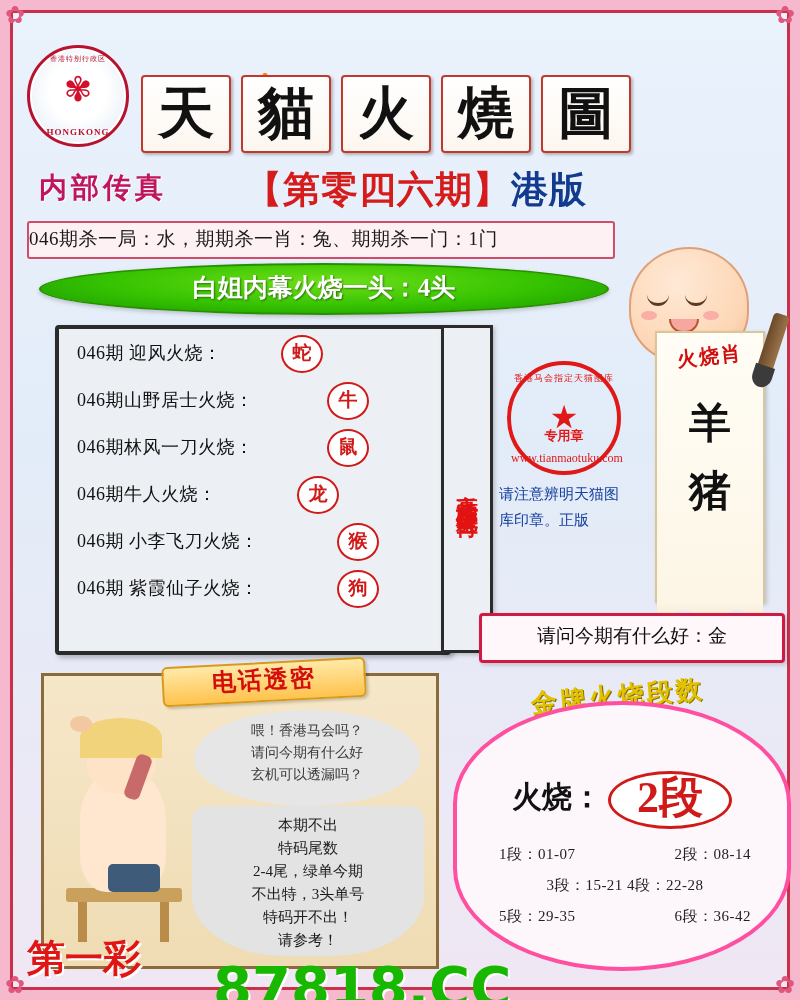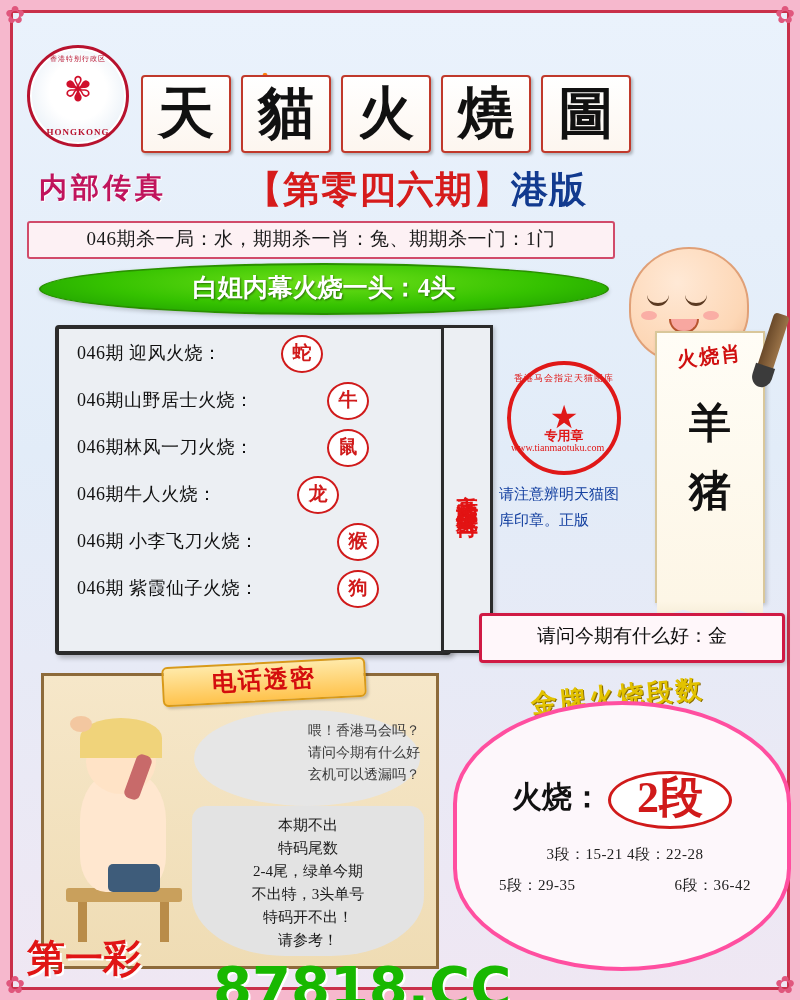--- a/index.html
+++ b/index.html
@@ -100,21 +100,21 @@
   }
   .issue .num { color:#d61b1b; }
   .issue .ver { color:#123a8f; }
 
   
   .killbar {
     position:absolute; left:14px; top:208px; width:584px; height:34px;
     background:#fdf1f4;
     border:2px solid #d14b6a;
     border-radius:3px;
-    color:#1a1a1a; font-size:19px; line-height:32px; text-align:center;
+    color:#1a1a1a; font-size:19px; line-height:32px; 
     letter-spacing:.5px;
   }
 
   
   .green-oval {
     position:absolute; left:26px; top:250px; width:566px; height:48px;
     background:radial-gradient(ellipse at 50% 35%, #6ee019 0%, #35c200 55%, #179400 100%);
     border-radius:50%/50%;
     border:2px solid #2a8f00;
     box-shadow:0 2px 4px rgba(0,0,0,.2);
@@ -209,22 +209,22 @@
   }
   .stamp .ring-top {
     position:absolute; top:7px; left:0; right:0; text-align:center;
     font-size:9px; letter-spacing:1px;
   }
   .stamp .ring-mid {
     position:absolute; top:62px; left:0; right:0; text-align:center;
     font-size:13px; font-weight:bold;
   }
   .stamp .ring-bottom {
-    position:absolute; bottom:18px; left:0; right:0; text-align:left;
-    font-size:10px;
+    position:absolute; bottom:5px; left:0; right:0; text-align:left;
+    font-size:12px;
   }
   .stamp-note {
     position:absolute; left:486px; top:468px; width:130px;
     color:#1440a0; font-size:15px; line-height:26px;
   }
 
   
   .scroll {
     position:absolute; right:22px; top:318px; width:106px; height:268px;
     background:linear-gradient(180deg,#fffdf6 0%,#fdf6e6 100%);
@@ -277,21 +277,21 @@
     background:linear-gradient(180deg,#ffe9a8,#ffc34d);
     border:2px solid #d99a18; border-radius:6px;
     color:#d40d0d; font-size:24px; font-weight:bold; line-height:32px; text-align:center;
     letter-spacing:2px;
     transform:rotate(-3deg);
     box-shadow:2px 2px 3px rgba(0,0,0,.2);
   }
   .bubble {
     position:absolute; left:150px; top:34px; width:226px; height:96px;
     background:#e6e6e6; border-radius:50%;
-    color:#3a3a3a; font-size:14px; line-height:22px; text-align:right;
+    color:#3a3a3a; font-size:14px; line-height:22px; text-align:center;
     padding-top:10px; box-sizing:border-box;
   }
   .bubble2 {
     position:absolute; left:148px; top:130px; width:232px; height:150px;
     background:#e3e3e3; border-radius:14px 14px 40% 40%;
     color:#1a1a1a; font-size:15px; line-height:23px; text-align:center;
     padding:8px 6px; box-sizing:border-box;
   }
   .kid {
     position:absolute; left:12px; top:36px; width:132px; height:236px;
@@ -501,20 +501,24 @@
 特码开不出！
 请参考！</div>
     </div>
 
     <div class="stage-title">金牌火烧段数</div>
     <div class="stage-panel">
       <div class="stage-main">
         <span>火烧：</span><span class="oval">2段</span>
       </div>
       <div class="stage-grid">
+        <div class="line">
+          <span class="cell">1段：01-07</span>
+          <span class="cell">2段：08-14</span>
+        </div>
         <div class="line center">
           <span class="cell">3段：15-21 4段：22-28</span>
         </div>
         <div class="line">
           <span class="cell">5段：29-35</span>
           <span class="cell">6段：36-42</span>
         </div>
       </div>
     </div>
 

